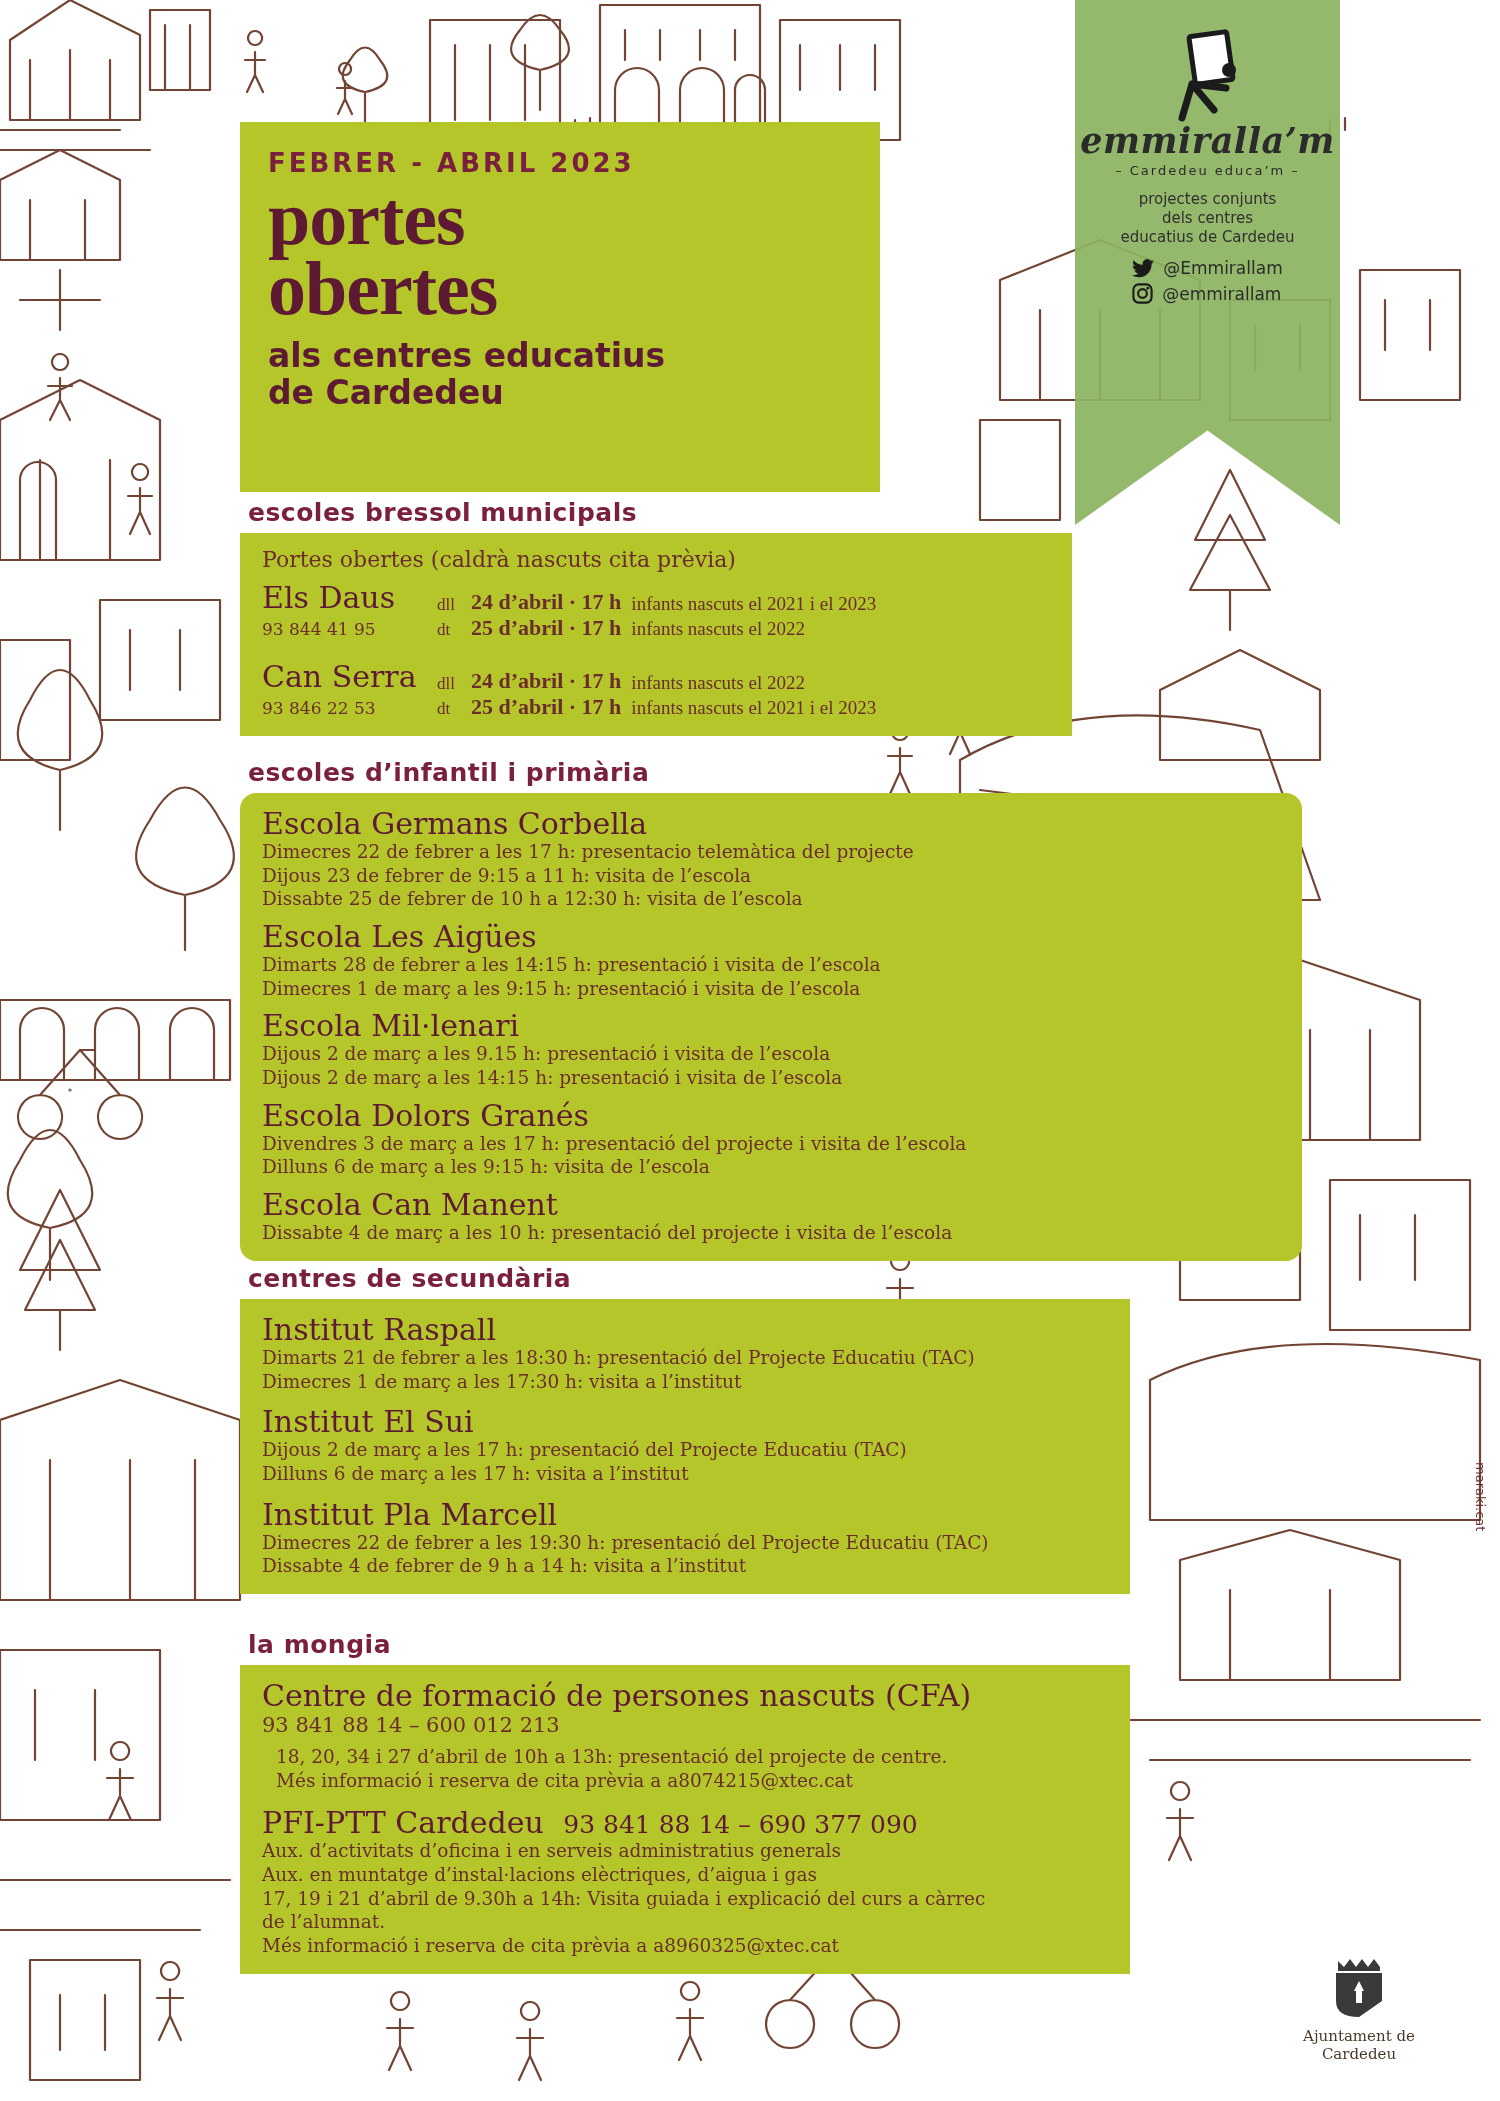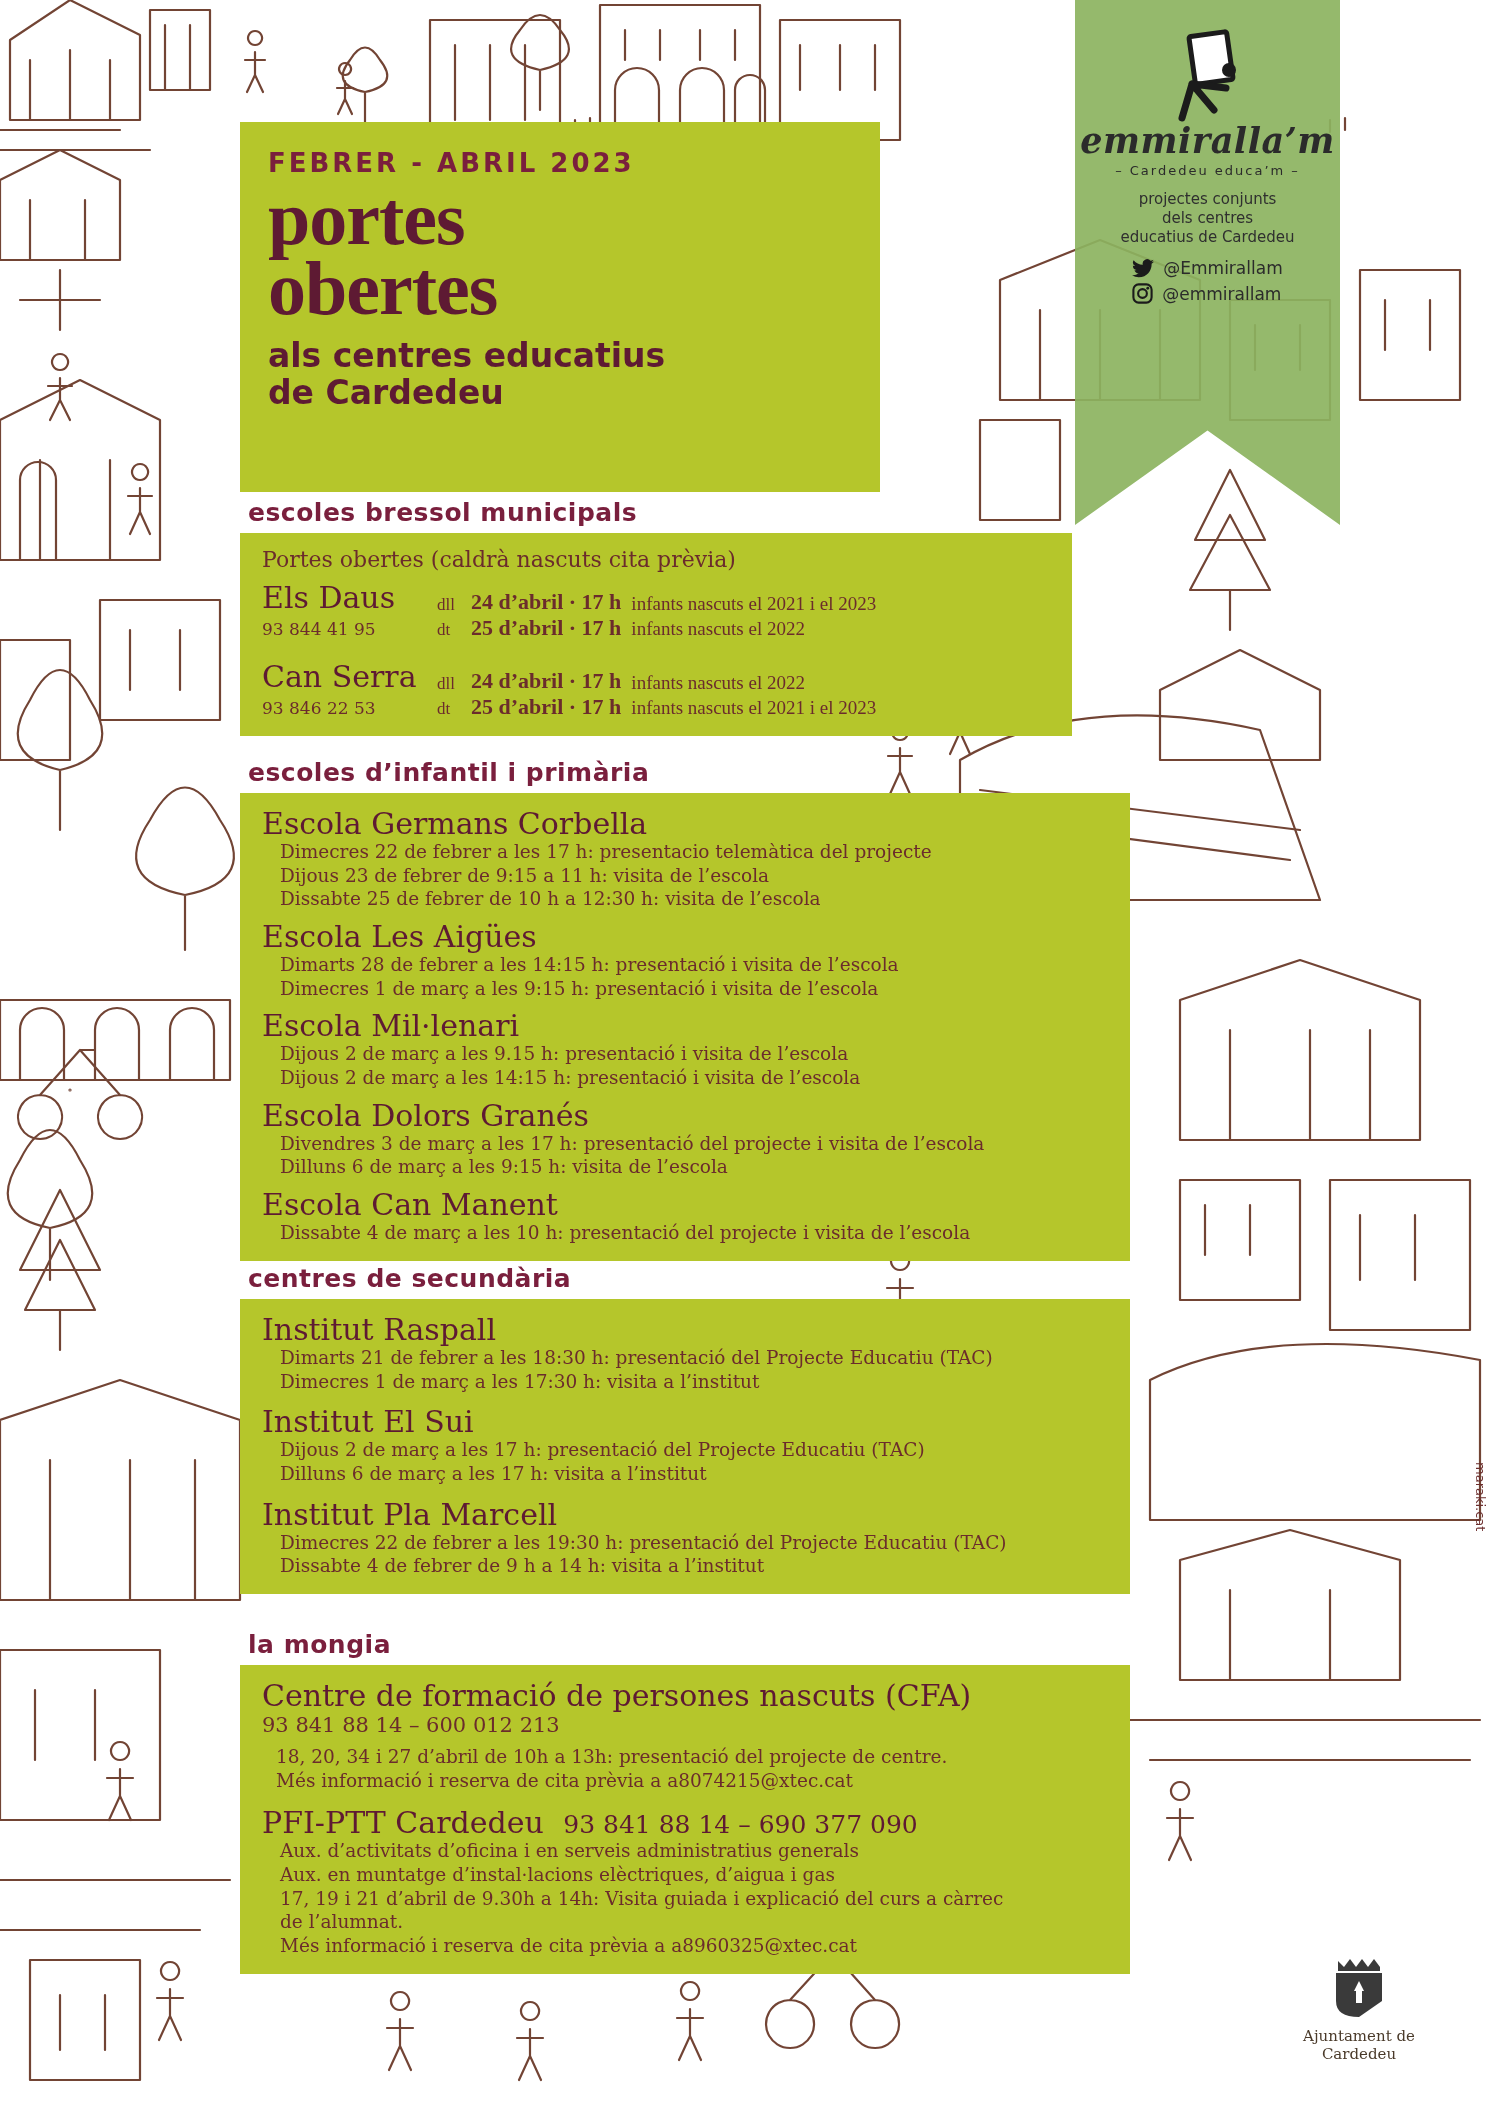--- a/index.html
+++ b/index.html
@@ -127,21 +127,20 @@
     font-family:"DejaVu Serif", serif;
     font-size:30px;
     color:#5e1a33;
     line-height:1.1;
   }
   .line {
     font-family:"DejaVu Serif", serif;
     font-size:18.5px;
     color:#6b2c2c;
     line-height:1.28;
-    margin-left:18px;
   }
 
   
   .bressol-title {
     font-family:"DejaVu Serif", serif;
     font-size:22px;
     color:#6b2c2c;
     margin-bottom:8px;
   }
   .bressol-row { display:flex; align-items:baseline; }
@@ -364,21 +363,21 @@
           <div class="dy">dt</div>
           <div class="dt">25 d’abril · 17 h</div>
           <div class="inf">infants nascuts el 2021 i el 2023</div>
         </div>
       </div>
     </div>
   </div>
 
   <div class="pos-abs" style="left:0; top:758px; width:900px;">
     <div class="sec-head">escoles d’infantil i primària</div>
-    <div class="block" style="width:890px;">
+    <div class="block" style="width:1062px;border-radius:16px;">
 
       <div style="margin-bottom:9px;">
         <div class="sch-name">Escola Germans Corbella</div>
         <div class="line">Dimecres 22 de febrer a les 17 h: presentacio telemàtica del projecte</div>
         <div class="line">Dijous 23 de febrer de 9:15 a 11 h: visita de l’escola</div>
         <div class="line">Dissabte 25 de febrer de 10 h a 12:30 h: visita de l’escola</div>
       </div>
 
       <div style="margin-bottom:9px;">
         <div class="sch-name">Escola Les Aigües</div>

